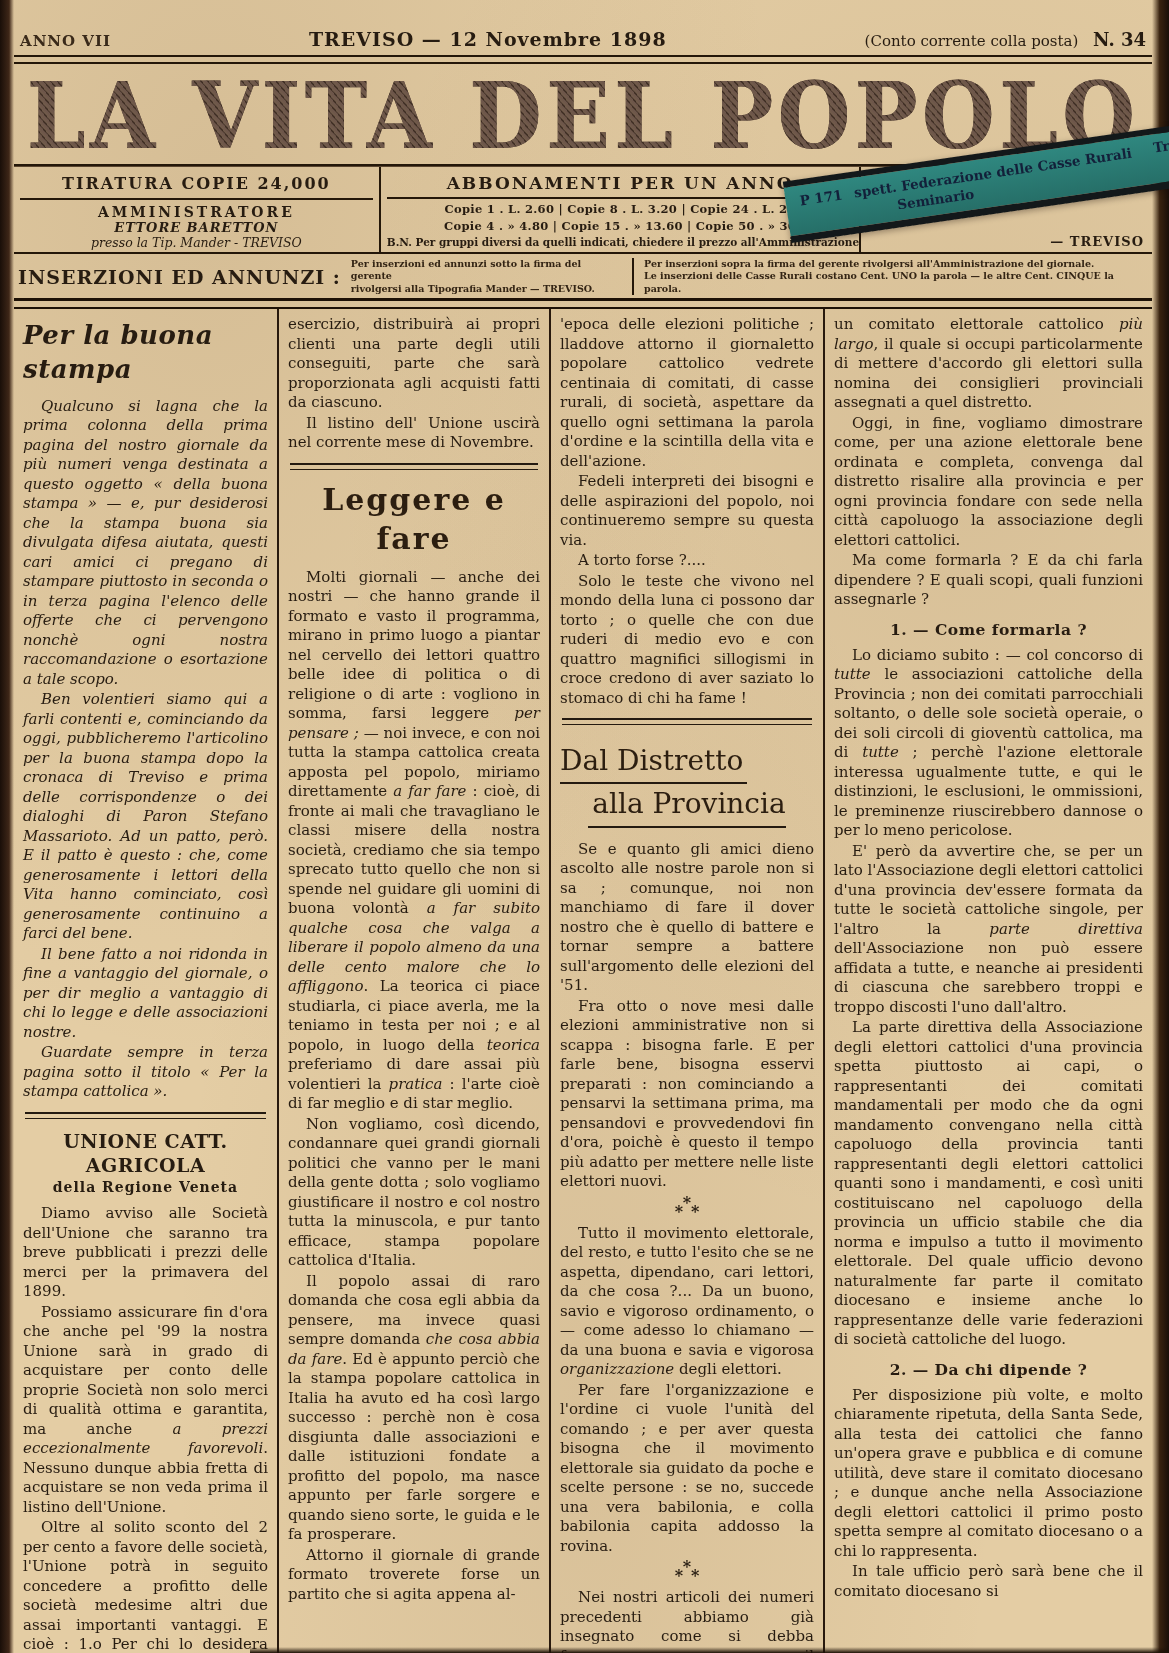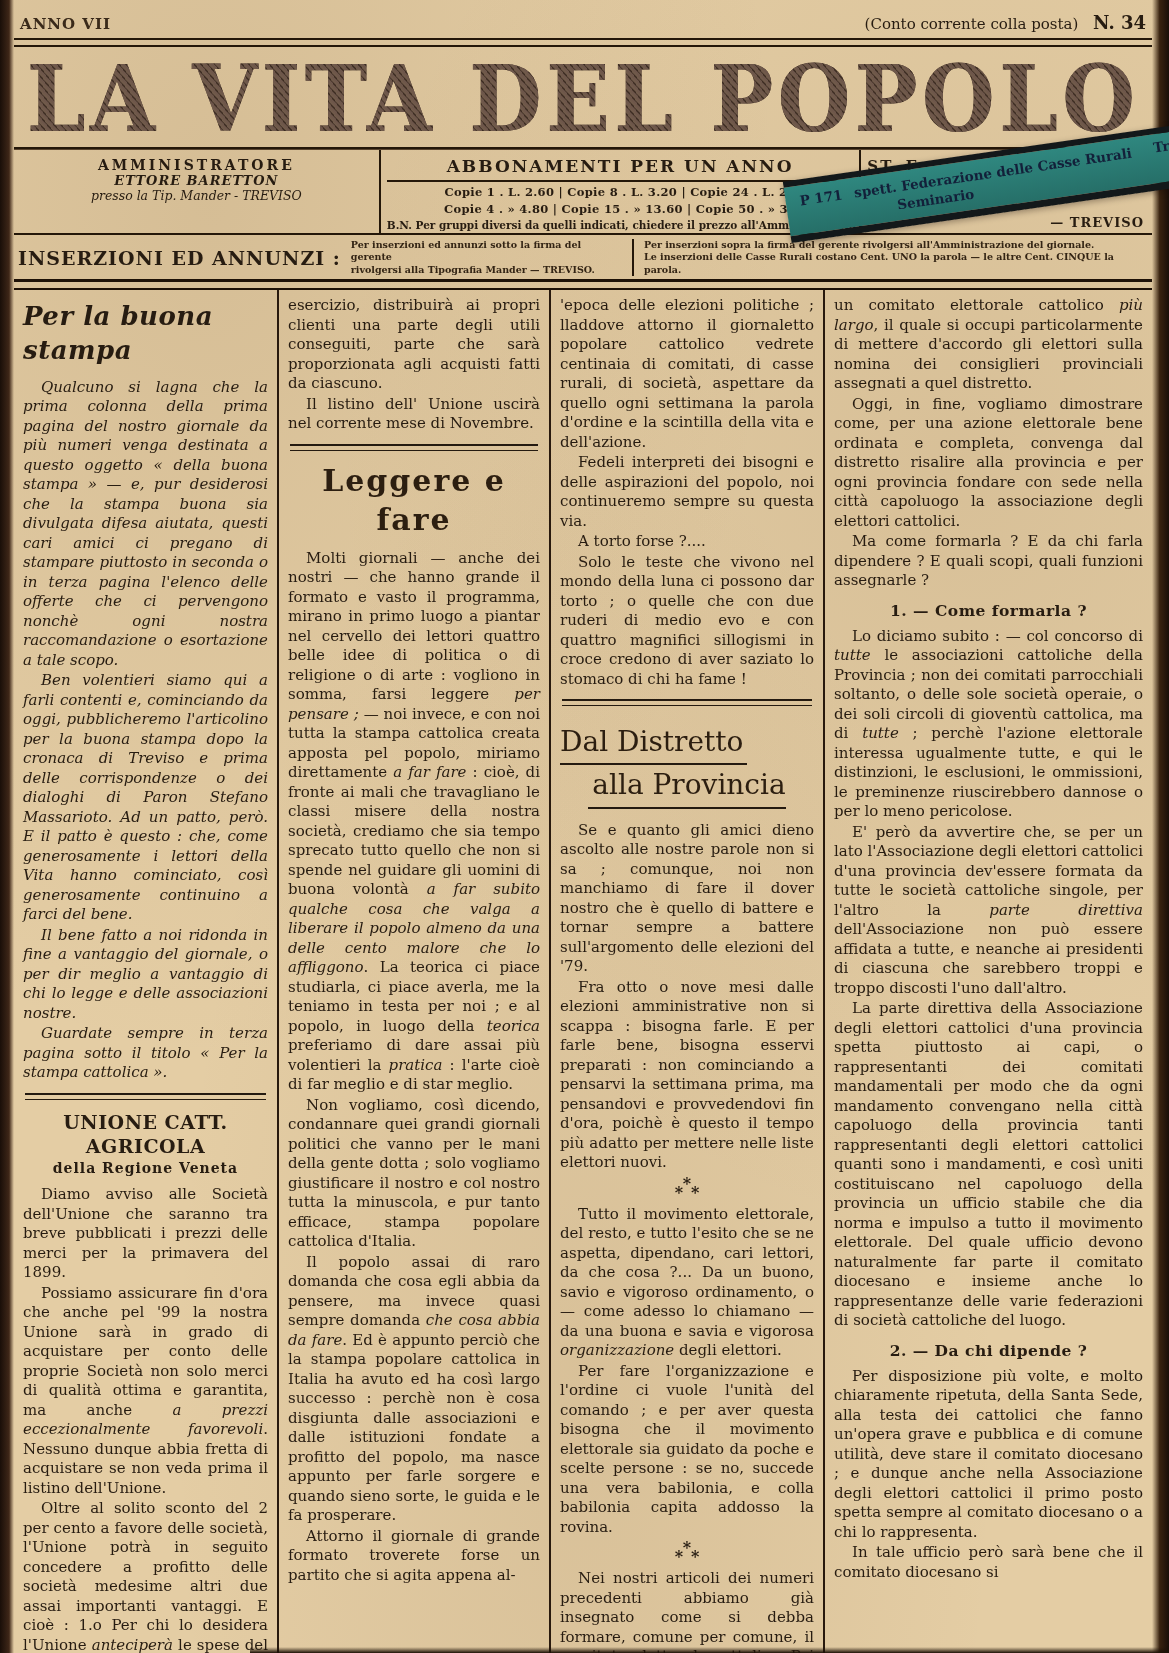--- a/index.html
+++ b/index.html
@@ -14,21 +14,21 @@
   }
   .edge-left{position:absolute;left:0;top:0;width:14px;height:100%;
     background:linear-gradient(90deg,#190e08,#3f2718 65%,rgba(63,39,24,0));z-index:5;}
   .edge-right{position:absolute;right:0;top:0;width:17px;height:100%;
     background:linear-gradient(270deg,#190e08,#38220f 55%,rgba(56,34,15,0));z-index:5;}
   .edge-bottom{position:absolute;left:250px;right:0;bottom:0;height:6px;
     background:linear-gradient(0deg,#1d1106,rgba(29,17,6,0));z-index:5;}
   .content{position:absolute;left:14px;right:17px;top:0;}
 
   
-  .topline{display:flex;justify-content:space-between;align-items:baseline;padding:12px 6px 2px;text-align:right;}
+  .topline{display:flex;justify-content:space-between;align-items:baseline;padding:28px 6px 2px;text-align:right;}
   .anno{font-size:15px;letter-spacing:1px;font-weight:bold;color:#3a2a1a;}
   .dateline{font-size:19px;font-weight:bold;letter-spacing:1px;}
   .topright{font-size:15px;}
   .conto{}
   .numero{font-weight:bold;font-size:18px;margin-left:10px;}
   .rule-double{height:5px;border-top:2px solid #241709;border-bottom:2px solid #241709;margin-top:3px;}
 
   
   .masthead{text-align:center;padding:10px 0 6px;}
   .masthead-title{
@@ -111,34 +111,36 @@
 
 <div class="page">
   <div class="edge-left"></div>
   <div class="edge-right"></div>
   <div class="edge-bottom"></div>
 
   <div class="content">
 
     <div class="topline">
       <span class="anno">ANNO VII</span>
+      <span class="dateline">TREVISO — 12 Novembre 1898</span>
       <span class="topright">
         <span class="conto">(Conto corrente colla posta)</span>
         <span class="numero">N. 34</span>
       </span>
     </div>
     <div class="rule-double"></div>
 
     <div class="masthead">
       <span class="masthead-title">LA VITA DEL POPOLO</span>
     </div>
     <div class="rule-single"></div>
 
     <div class="info-bar">
       <div class="info-left">
+        <div class="tiratura">TIRATURA COPIE 24,000</div>
         <div class="amm-label">AMMINISTRATORE</div>
         <div class="amm-name">ETTORE BARETTON</div>
         <div class="amm-addr">presso la Tip. Mander - TREVISO</div>
       </div>
       <div class="info-mid">
         <div class="abb-title">ABBONAMENTI PER UN ANNO</div>
         <div class="price-line">Copie 1 . L. 2.60  |  Copie 8 . L. 3.20  |  Copie 24 . L. 24</div>
         <div class="price-line">Copie 4 . » 4.80  |  Copie 15 . » 13.60  |  Copie 50 . » 30</div>
         <div class="nb-note">B.N. Per gruppi diversi da quelli indicati, chiedere il prezzo all'Amministrazione</div>
       </div>
@@ -187,21 +189,21 @@
           <p class="para">Attorno il giornale di grande formato troverete forse un partito che si agita appena al-</p>
         </div>
       <div class="col col-3">
           <p class="flush">'epoca delle elezioni politiche ; lladdove attorno il giornaletto popolare cattolico vedrete centinaia di comitati, di casse rurali, di società, aspettare da quello ogni settimana la parola d'ordine e la scintilla della vita e dell'azione.</p>
           <p class="para">Fedeli interpreti dei bisogni e delle aspirazioni del popolo, noi continueremo sempre su questa via.</p>
           <p class="para">A torto forse ?....</p>
           <p class="para">Solo le teste che vivono nel mondo della luna ci possono dar torto ; o quelle che con due ruderi di medio evo e con quattro magnifici sillogismi in croce credono di aver saziato lo stomaco di chi ha fame !</p>
           <div class="divider"></div>
           <div class="hl-under left"><span class="u">Dal Distretto</span></div>
           <div class="hl-under right"><span class="u">alla Provincia</span></div>
-          <p class="para">Se e quanto gli amici dieno ascolto alle nostre parole non si sa ; comunque, noi non manchiamo di fare il dover nostro che è quello di battere e tornar sempre a battere sull'argomento delle elezioni del '79.</p>
+          <p class="para">Se e quanto gli amici dieno ascolto alle nostre parole non si sa ; comunque, noi non manchiamo di fare il dover nostro che è quello di battere e tornar sempre a battere sull'argomento delle elezioni del '51.</p>
           <p class="para">Fra otto o nove mesi dalle elezioni amministrative non si scappa : bisogna farle. E per farle bene, bisogna esservi preparati : non cominciando a pensarvi la settimana prima, ma pensandovi e provvedendovi fin d'ora, poichè è questo il tempo più adatto per mettere nelle liste elettori nuovi.</p>
           <div class="asterism">
             <span>*</span>
             <span>* *</span>
           </div>
           <p class="para">Tutto il movimento elettorale, del resto, e tutto l'esito che se ne aspetta, dipendano, cari lettori, da che cosa ?... Da un buono, savio e vigoroso ordinamento, o — come adesso lo chiamano — da una buona e savia e vigorosa <i>organizzazione</i> degli elettori.</p>
           <p class="para">Per fare l'organizzazione e l'ordine ci vuole l'unità del comando ; e per aver questa bisogna che il movimento elettorale sia guidato da poche e scelte persone : se no, succede una vera babilonia, e colla babilonia capita addosso la rovina.</p>
           <div class="asterism">
             <span>*</span>
             <span>* *</span>

